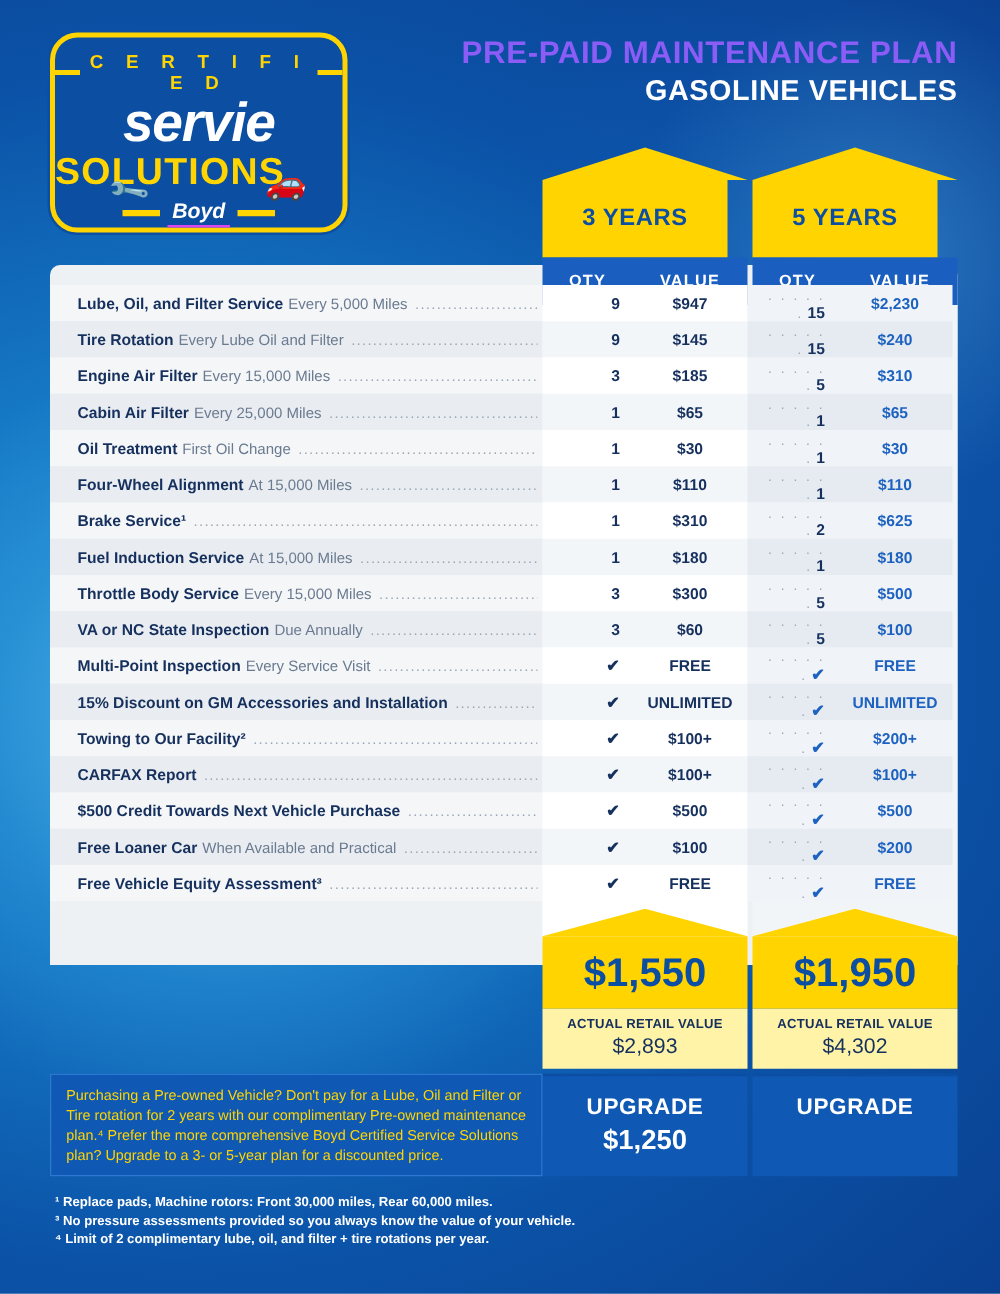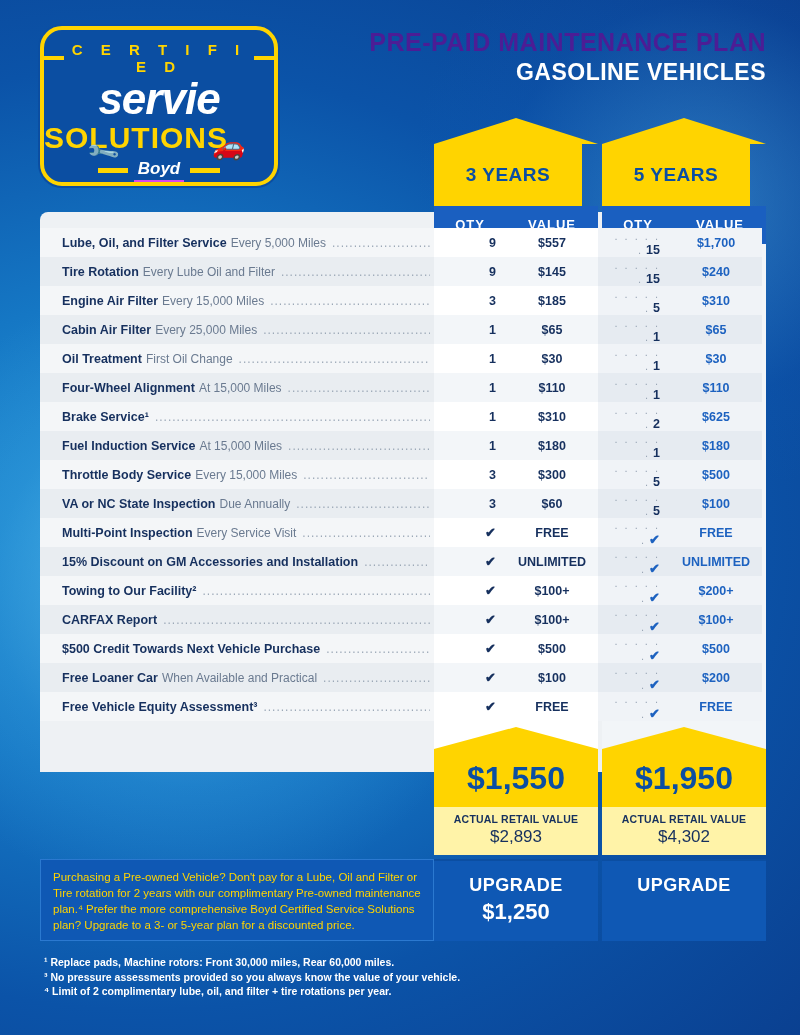--- a/index.html
+++ b/index.html
@@ -52,21 +52,21 @@
   .yellow-dash { width:30px; height:5px; background:#ffd400; }
   .wrench {
     position:absolute; left:46px; bottom:16px; color:#fff; font-size:22px; transform:rotate(-35deg);
   }
   .car-icon {
     position:absolute; right:30px; top:56px; font-size:26px; color:#ffd400;
   }
 
   
   .header { position:absolute; right:34px; top:28px; text-align:right; }
-  .header .h1 { color:#4c1d95; font-size:25px; font-weight:bold; letter-spacing:0.5px; }
+  .header .h1 { color:#8b5cf6; font-size:25px; font-weight:bold; letter-spacing:0.5px; }
   .header .h2 { color:#ffffff; font-size:23px; font-weight:bold; letter-spacing:0.5px; margin-top:2px;}
 
   
   .banner {
     position:absolute; width:148px; height:62px; background:#ffd400;
   }
   .banner::before {
     content:""; position:absolute; left:0; top:-26px; width:0; height:0;
     border-left:82px solid transparent; border-right:82px solid transparent;
     border-bottom:26px solid #ffd400;
@@ -227,25 +227,25 @@
 
 <div class="rows" id="rows">
     <div class="row">
       <div class="desc">
         <span class="name">Lube, Oil, and Filter Service</span>
         <span class="sub">Every 5,000 Miles</span>
         <span class="dots">..........................................................................................</span>
       </div>
       <div class="c3">
         <div class="cell-qty">9</div>
-        <div class="cell-val">$557</div>
+        <div class="cell-val">$947</div>
       </div>
       <div class="c5">
         <div class="cell-qty"><span class="lead">. . . . . .</span><span class="">15</span></div>
-        <div class="cell-val">$1,700</div>
+        <div class="cell-val">$2,230</div>
       </div>
     </div>
     <div class="row">
       <div class="desc">
         <span class="name">Tire Rotation</span>
         <span class="sub">Every Lube Oil and Filter</span>
         <span class="dots">..........................................................................................</span>
       </div>
       <div class="c3">
         <div class="cell-qty">9</div>

